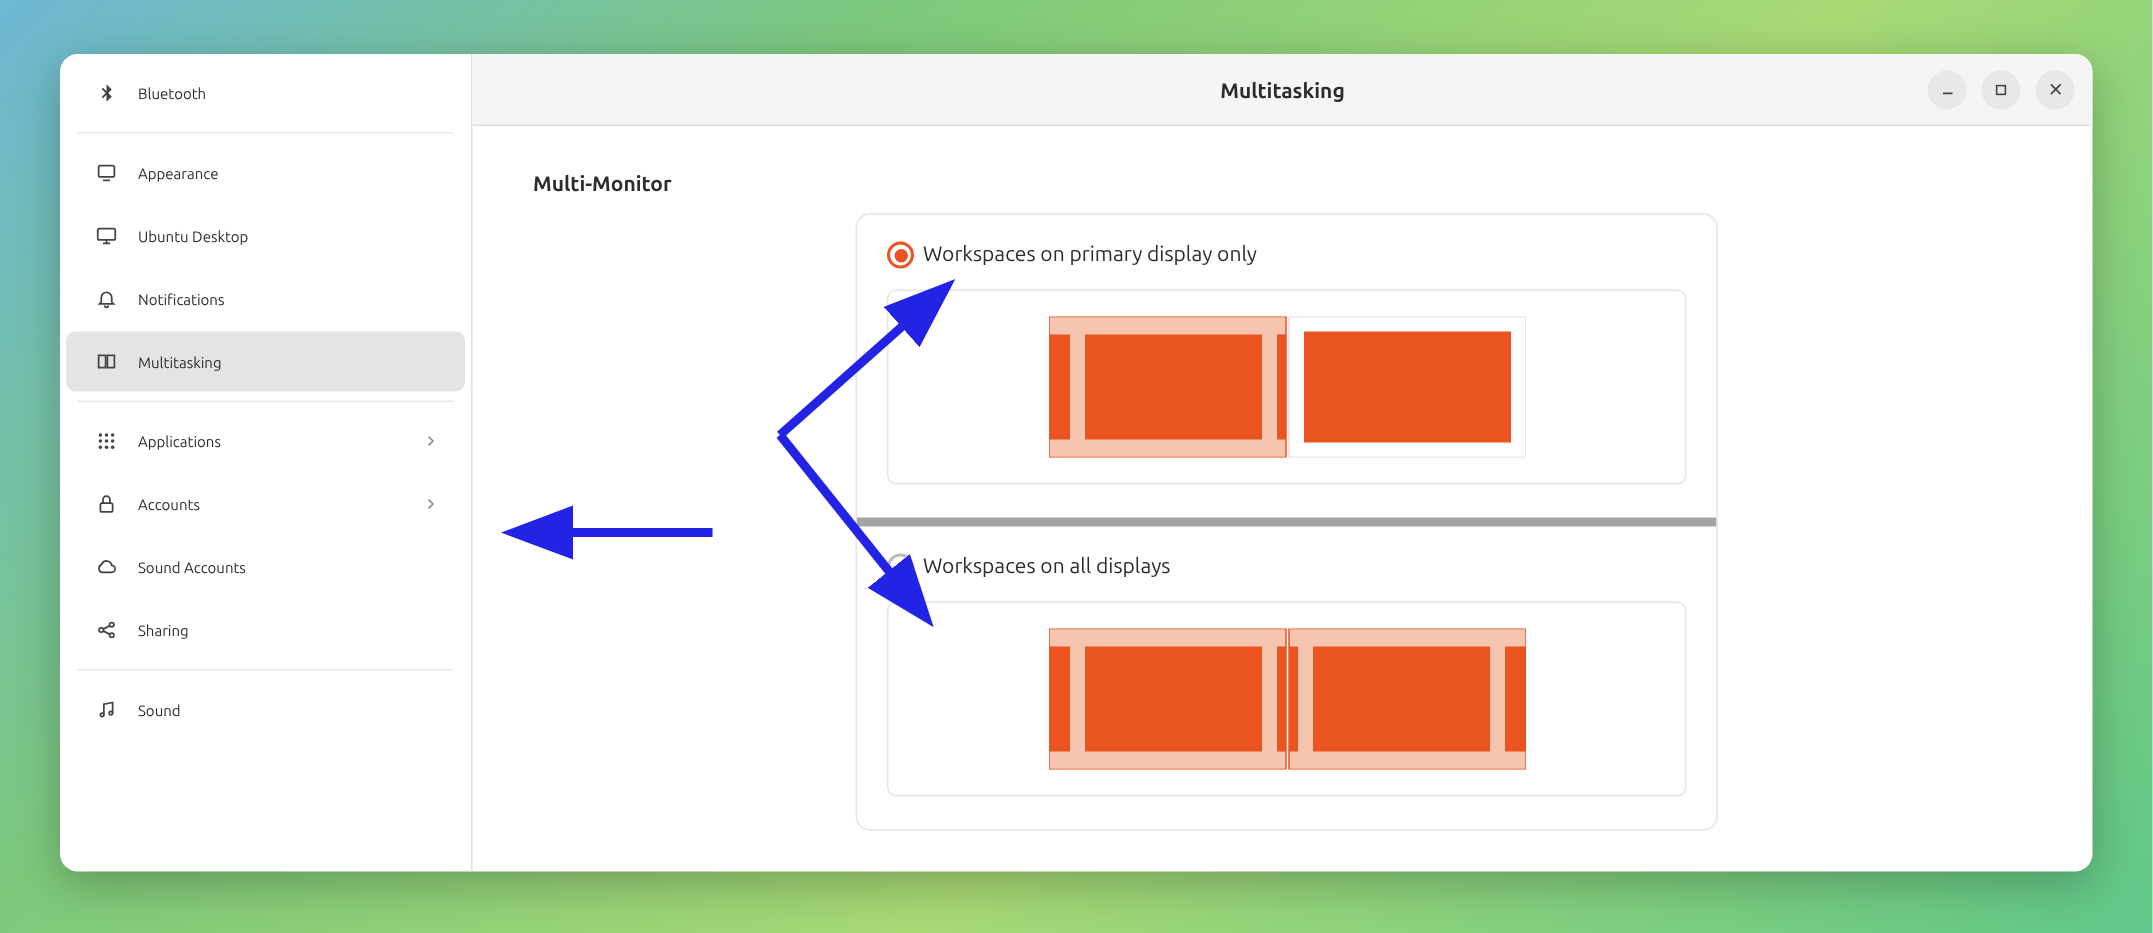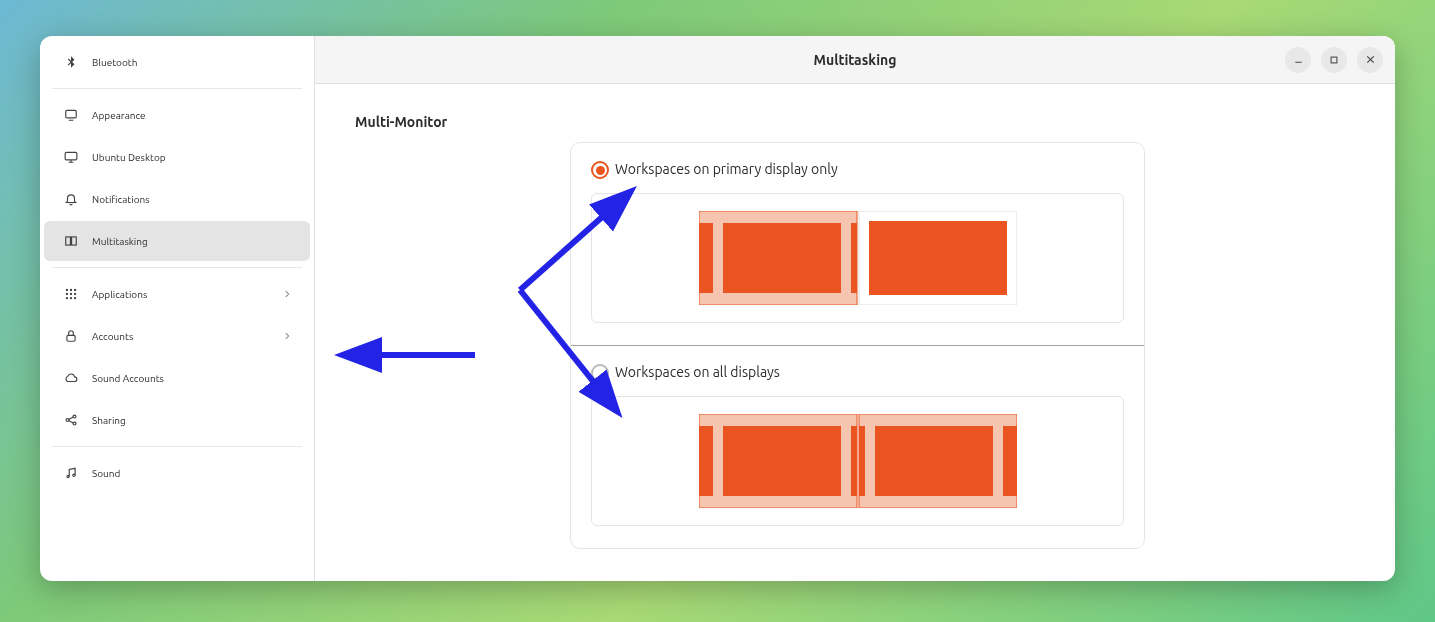--- a/index.html
+++ b/index.html
@@ -128,21 +128,21 @@
   width: 575px;
   margin-left: 215px;
   background: #fff;
   border: 1px solid #e5e5e5;
   border-radius: 10px;
   overflow: hidden;
 }
 .option-row {
   padding: 18px 20px 22px;
 }
-.option-row + .option-row { border-top: 1px solid #a3a3a3; }
+.option-row + .option-row { border-top: 6px solid #a3a3a3; }
 .option-header {
   display: flex;
   align-items: flex-start;
   gap: 6px;
   margin-bottom: 14px;
 }
 .radio {
   width: 18px; height: 18px;
   border-radius: 50%;
   border: 2px solid #bbb;

